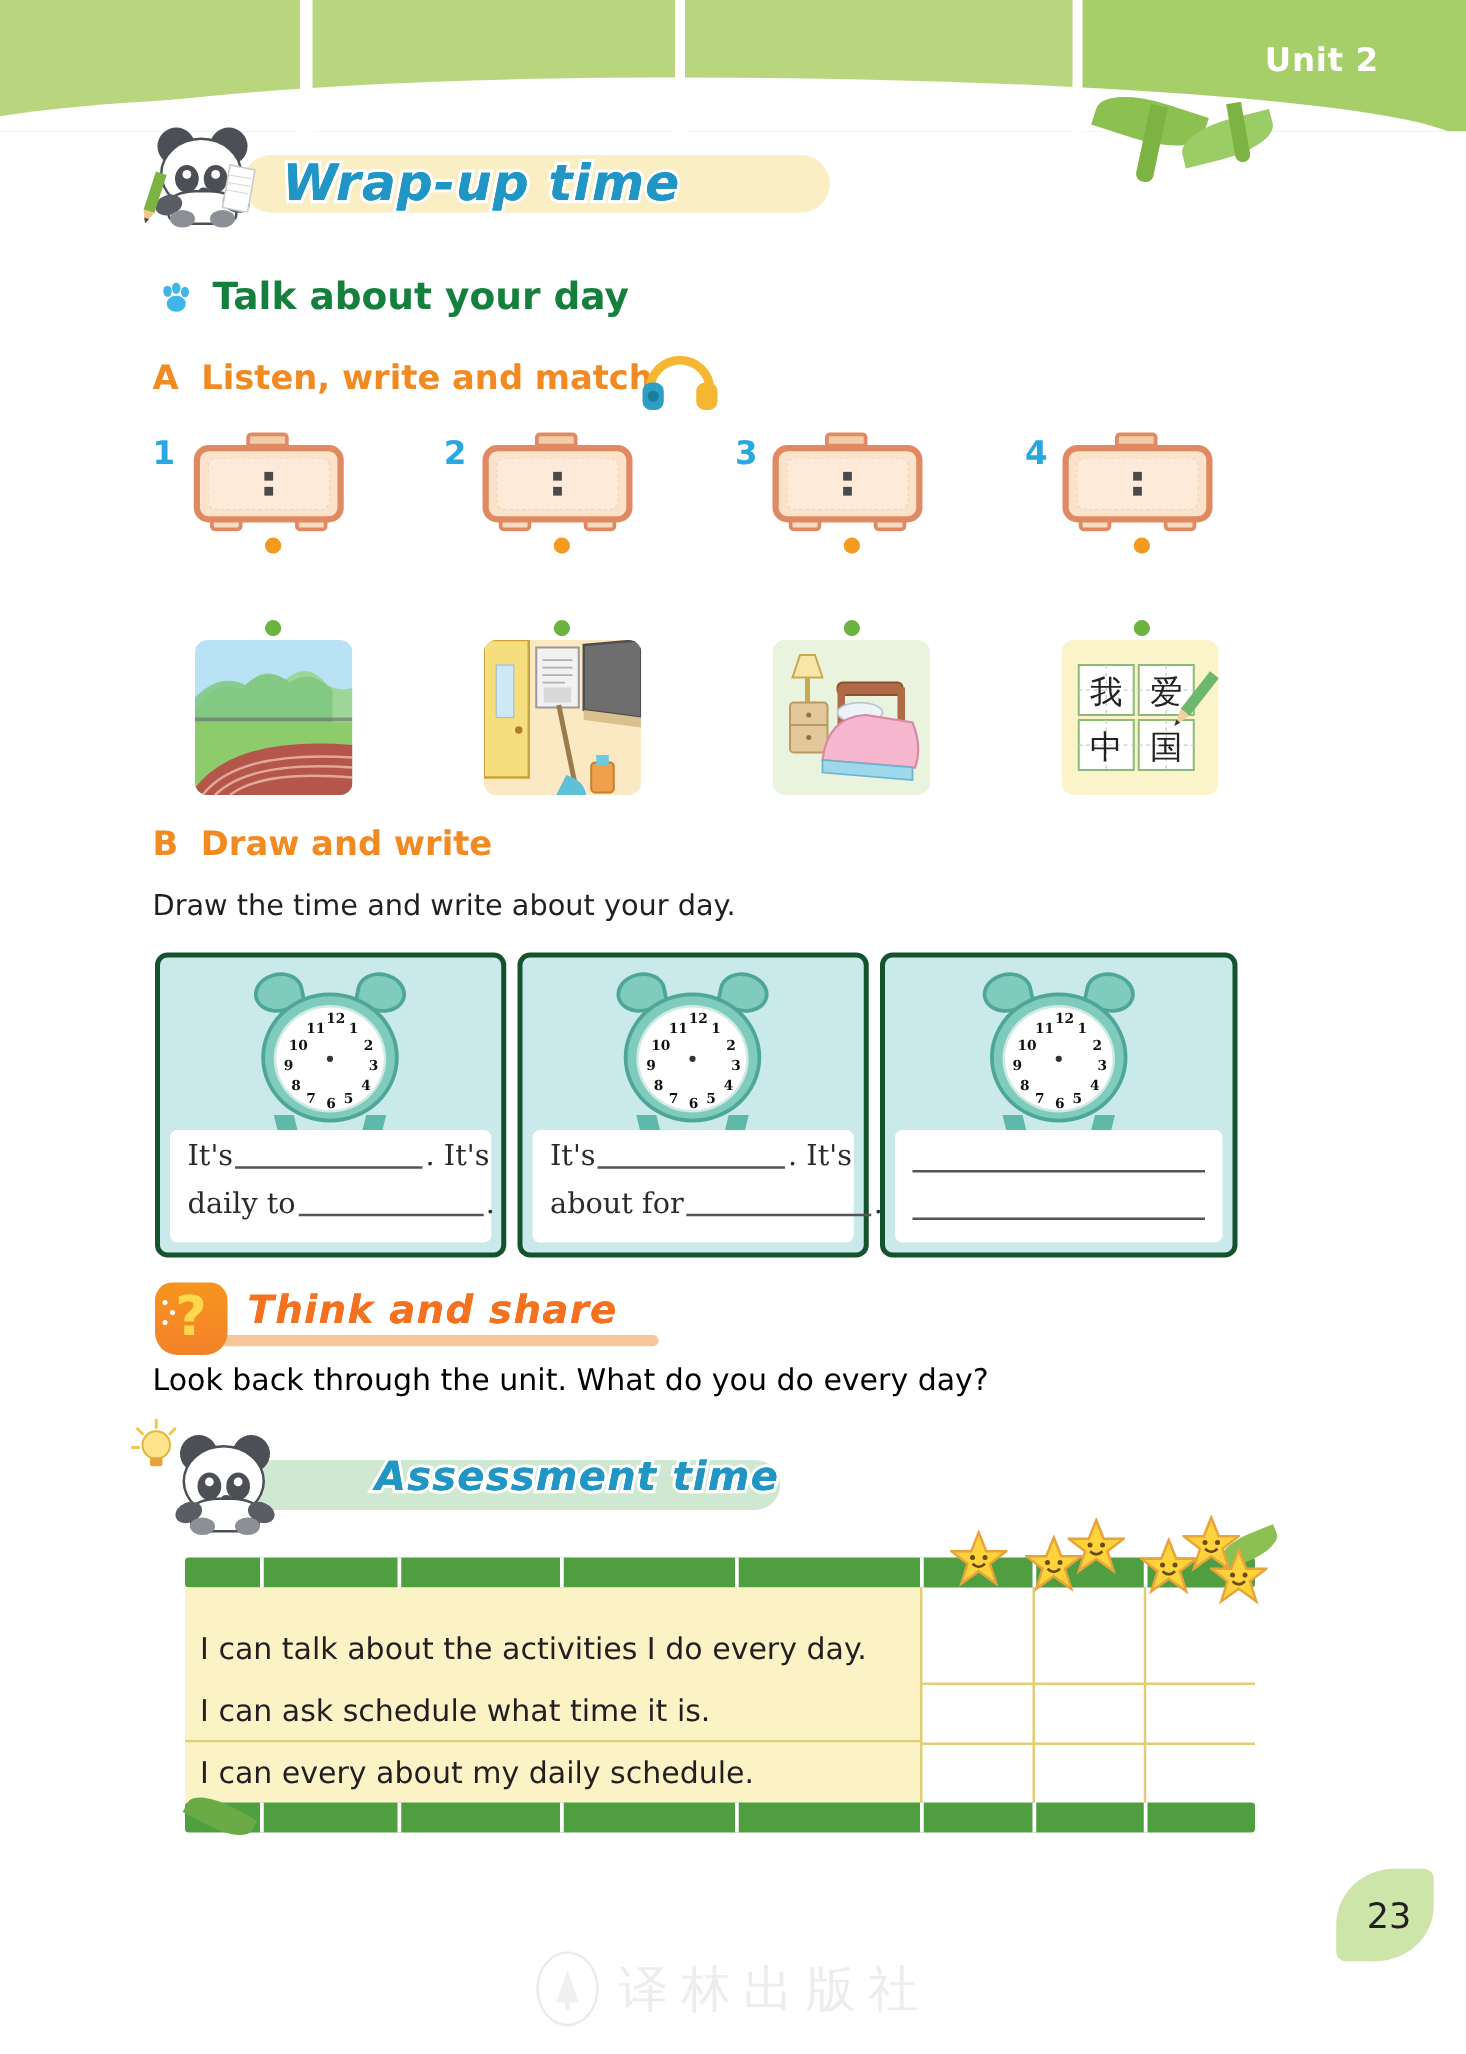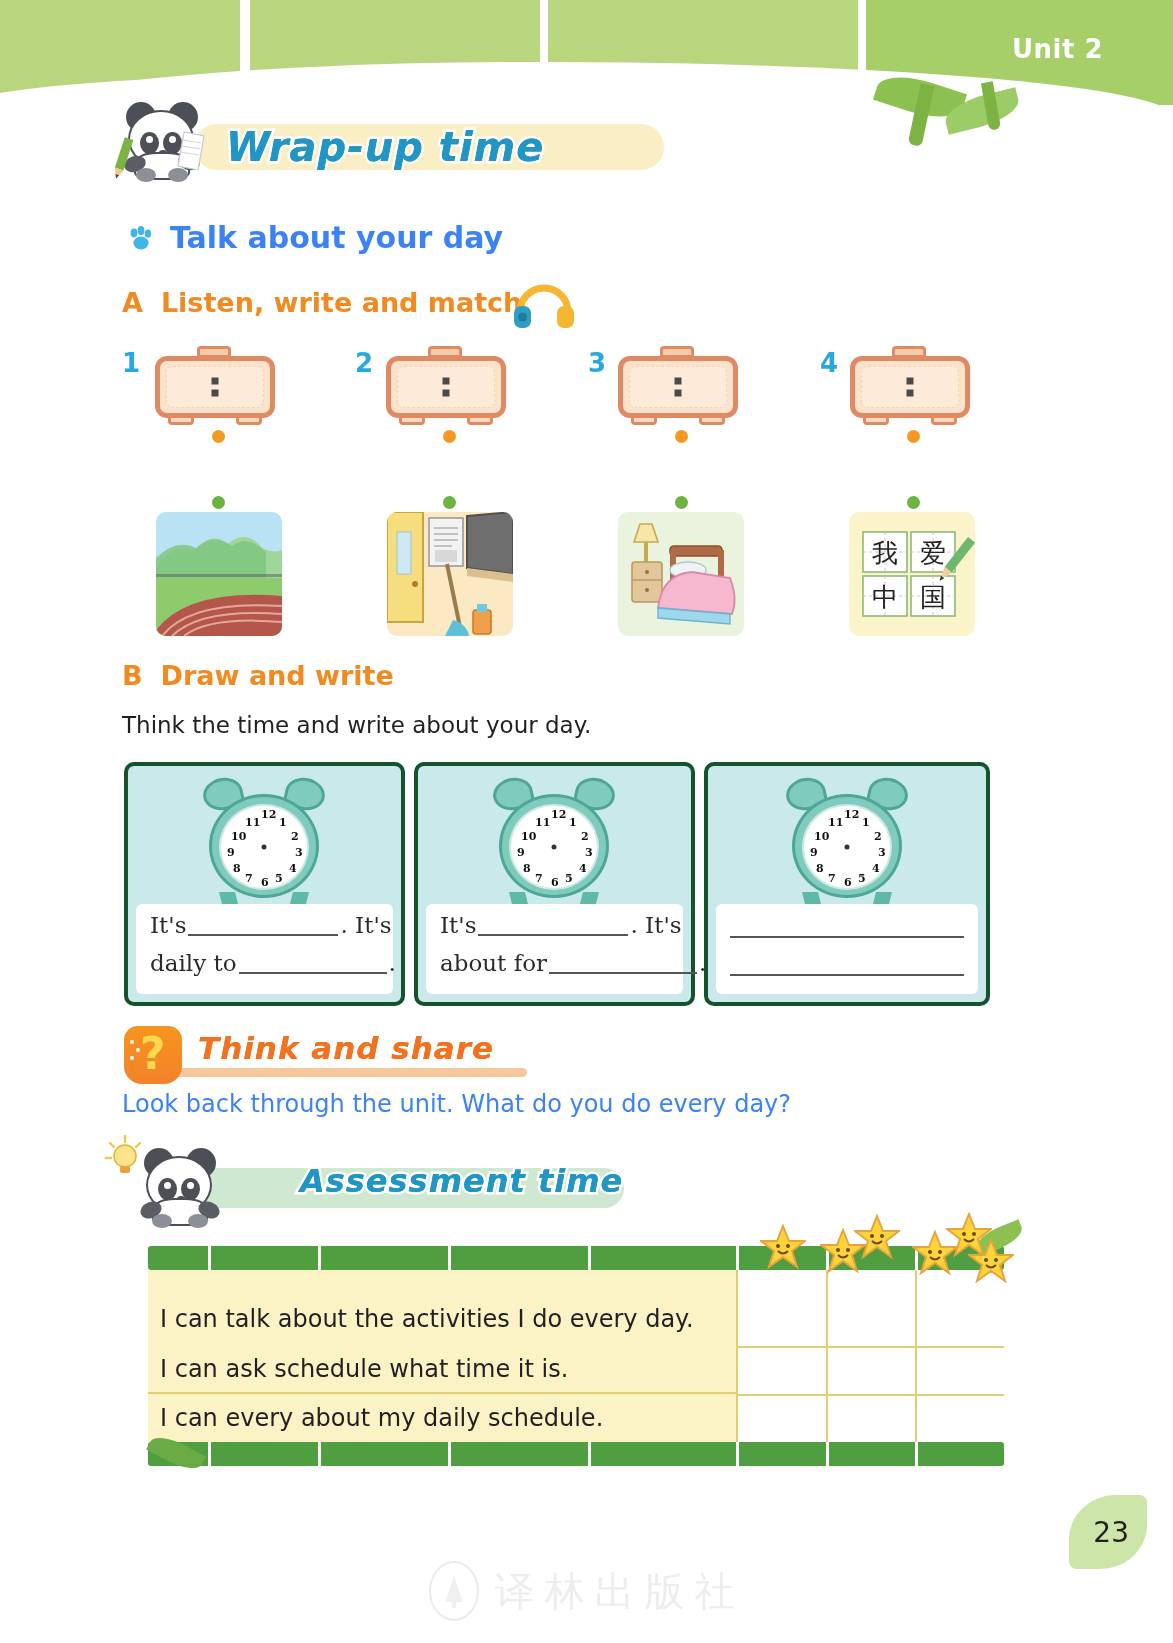--- a/index.html
+++ b/index.html
@@ -48,31 +48,31 @@
   .p-pupil{position:absolute;width:7px;height:7px;border-radius:50%;background:#fff;top:4px;left:6px;}
   .p-nose{position:absolute;width:8px;height:5px;border-radius:50%;background:#4c4f56;left:29px;top:38px;}
   .p-mouth{position:absolute;left:26px;top:44px;width:15px;height:9px;border-radius:0 0 8px 8px;background:#e8705f;}
   .p-body{position:absolute;left:14px;top:52px;width:56px;height:28px;border-radius:40% 40% 28% 28%;
     background:#fff;border:2px solid #4c4f56;box-sizing:border-box;}
   .p-arm{position:absolute;width:22px;height:16px;border-radius:50%;background:#5a5d64;}
   .p-foot{position:absolute;width:20px;height:14px;border-radius:50%;background:#8c9096;}
 
   
   .paw{position:absolute;width:26px;height:26px;}
-  .talk-head{position:absolute;left:170px;top:220px;font-size:30px;font-weight:bold;color:#3b82f6;
+  .talk-head{position:absolute;left:170px;top:220px;font-size:30px;font-weight:bold;color:#15803d;
      font-family:"DejaVu Sans",sans-serif;}
   .part-a{position:absolute;left:122px;top:287px;font-size:27px;color:#f18a21;font-weight:bold;
      font-family:"DejaVu Sans",sans-serif;}
   .part-a .ltr{margin-right:18px;}
   .part-b{position:absolute;left:122px;top:660px;font-size:27px;color:#f18a21;font-weight:bold;
      font-family:"DejaVu Sans",sans-serif;}
   .part-b .ltr{margin-right:18px;}
   .instr{position:absolute;left:122px;top:712px;font-size:23px;color:#231f20;
      font-family:"DejaVu Sans",sans-serif;}
-  .think-instr{position:absolute;left:122px;top:1090px;font-size:24px;color:#3b82f6;
+  .think-instr{position:absolute;left:122px;top:1090px;font-size:24px;color:#000000;
      font-family:"DejaVu Sans",sans-serif;}
 
   
   .headphones{position:absolute;left:512px;top:272px;width:64px;height:58px;}
 
   
   .num{position:absolute;font-size:26px;font-weight:bold;color:#29a8e0;
      font-family:"DejaVu Sans",sans-serif;}
   .dclock{position:absolute;width:120px;height:62px;border:5px solid #e08a63;
      background:#fbe3cb;border-radius:12px;box-sizing:border-box;}
@@ -378,21 +378,21 @@
       <rect x="98" y="22" width="9" height="38" fill="#6db86d"></rect>
       <polygon points="98,60 107,60 102.5,74" fill="#f0d0a0"></polygon>
       <polygon points="100.5,69 104.5,69 102.5,74" fill="#333"></polygon>
     </g>
   </svg>
 </div>
 
 <div class="part-b">
   <span class="ltr">B</span><span>Draw and write</span>
 </div>
-<div class="instr">Think the time and write about your day.</div>
+<div class="instr">Draw the time and write about your day.</div>
 
 <div class="bbox b1">
   <div class="aclock" style="left:73px;top:10px;">
     <div class="ac-bell l"></div>
       <div class="ac-bell r"></div>
     <div class="ac-leg l"></div>
       <div class="ac-leg r"></div>
     <div class="ac-body"></div>
     <div class="ac-face">
       <span class="hr" style="left:40px;top:2px;">12</span>

